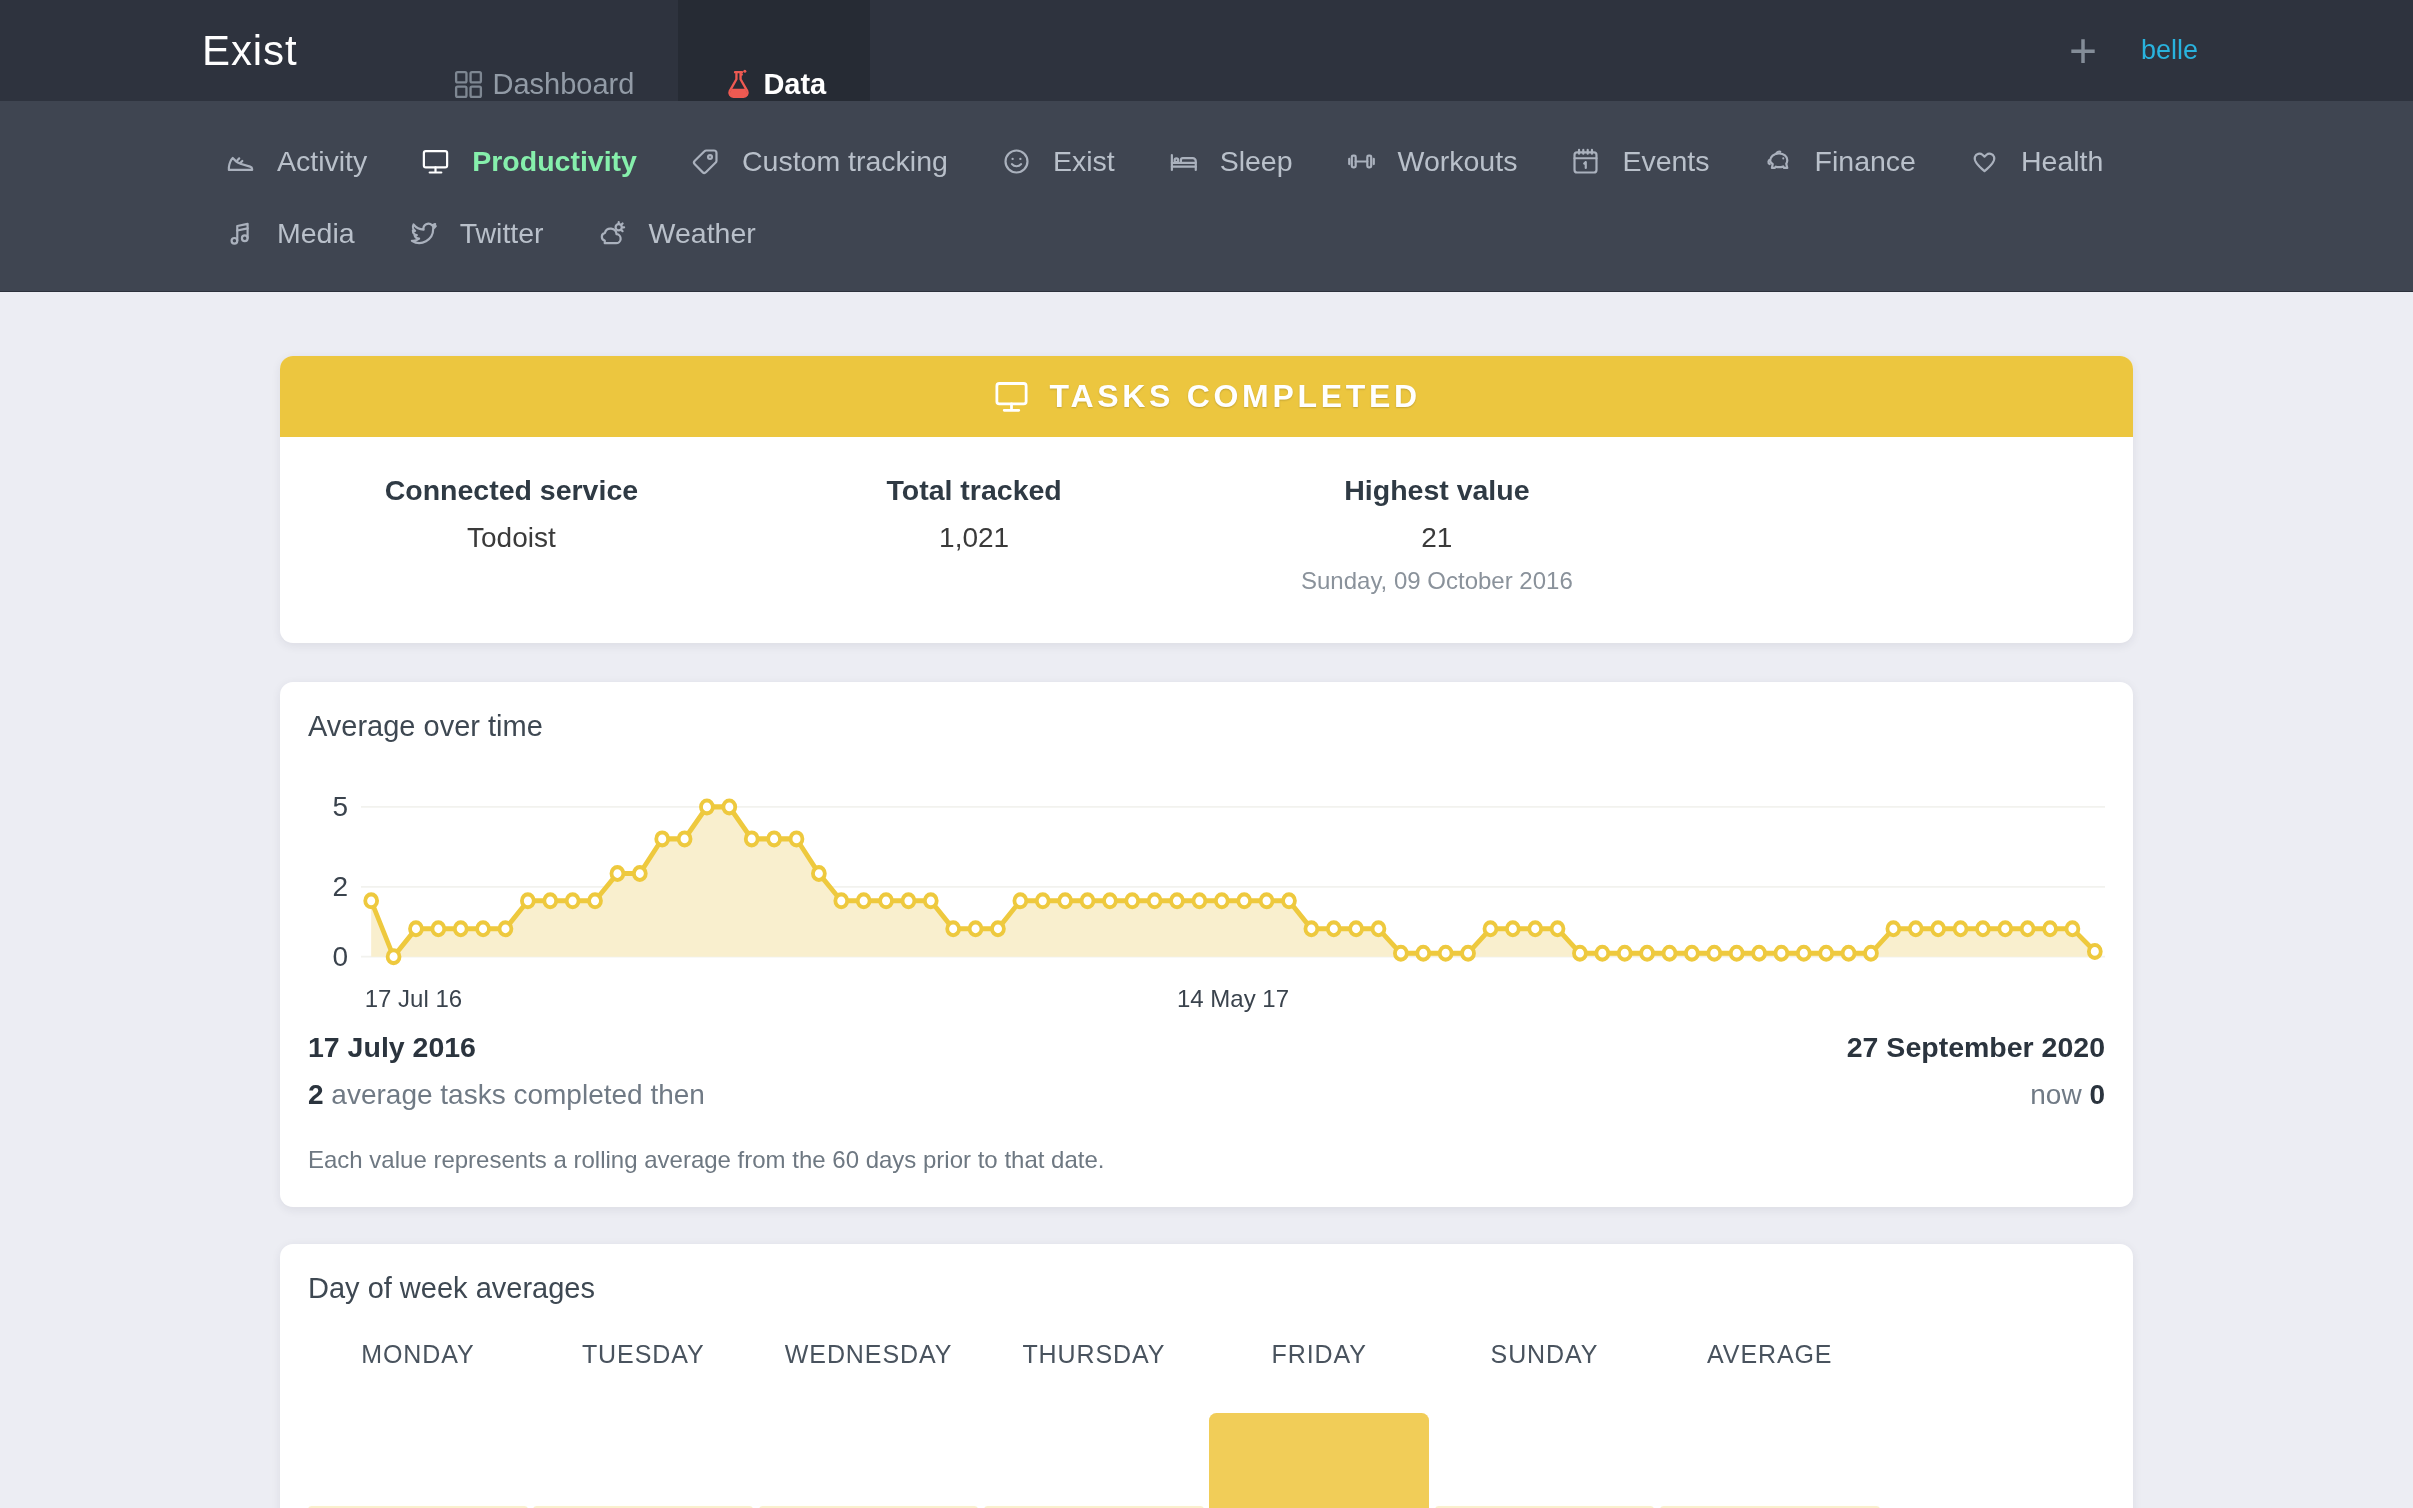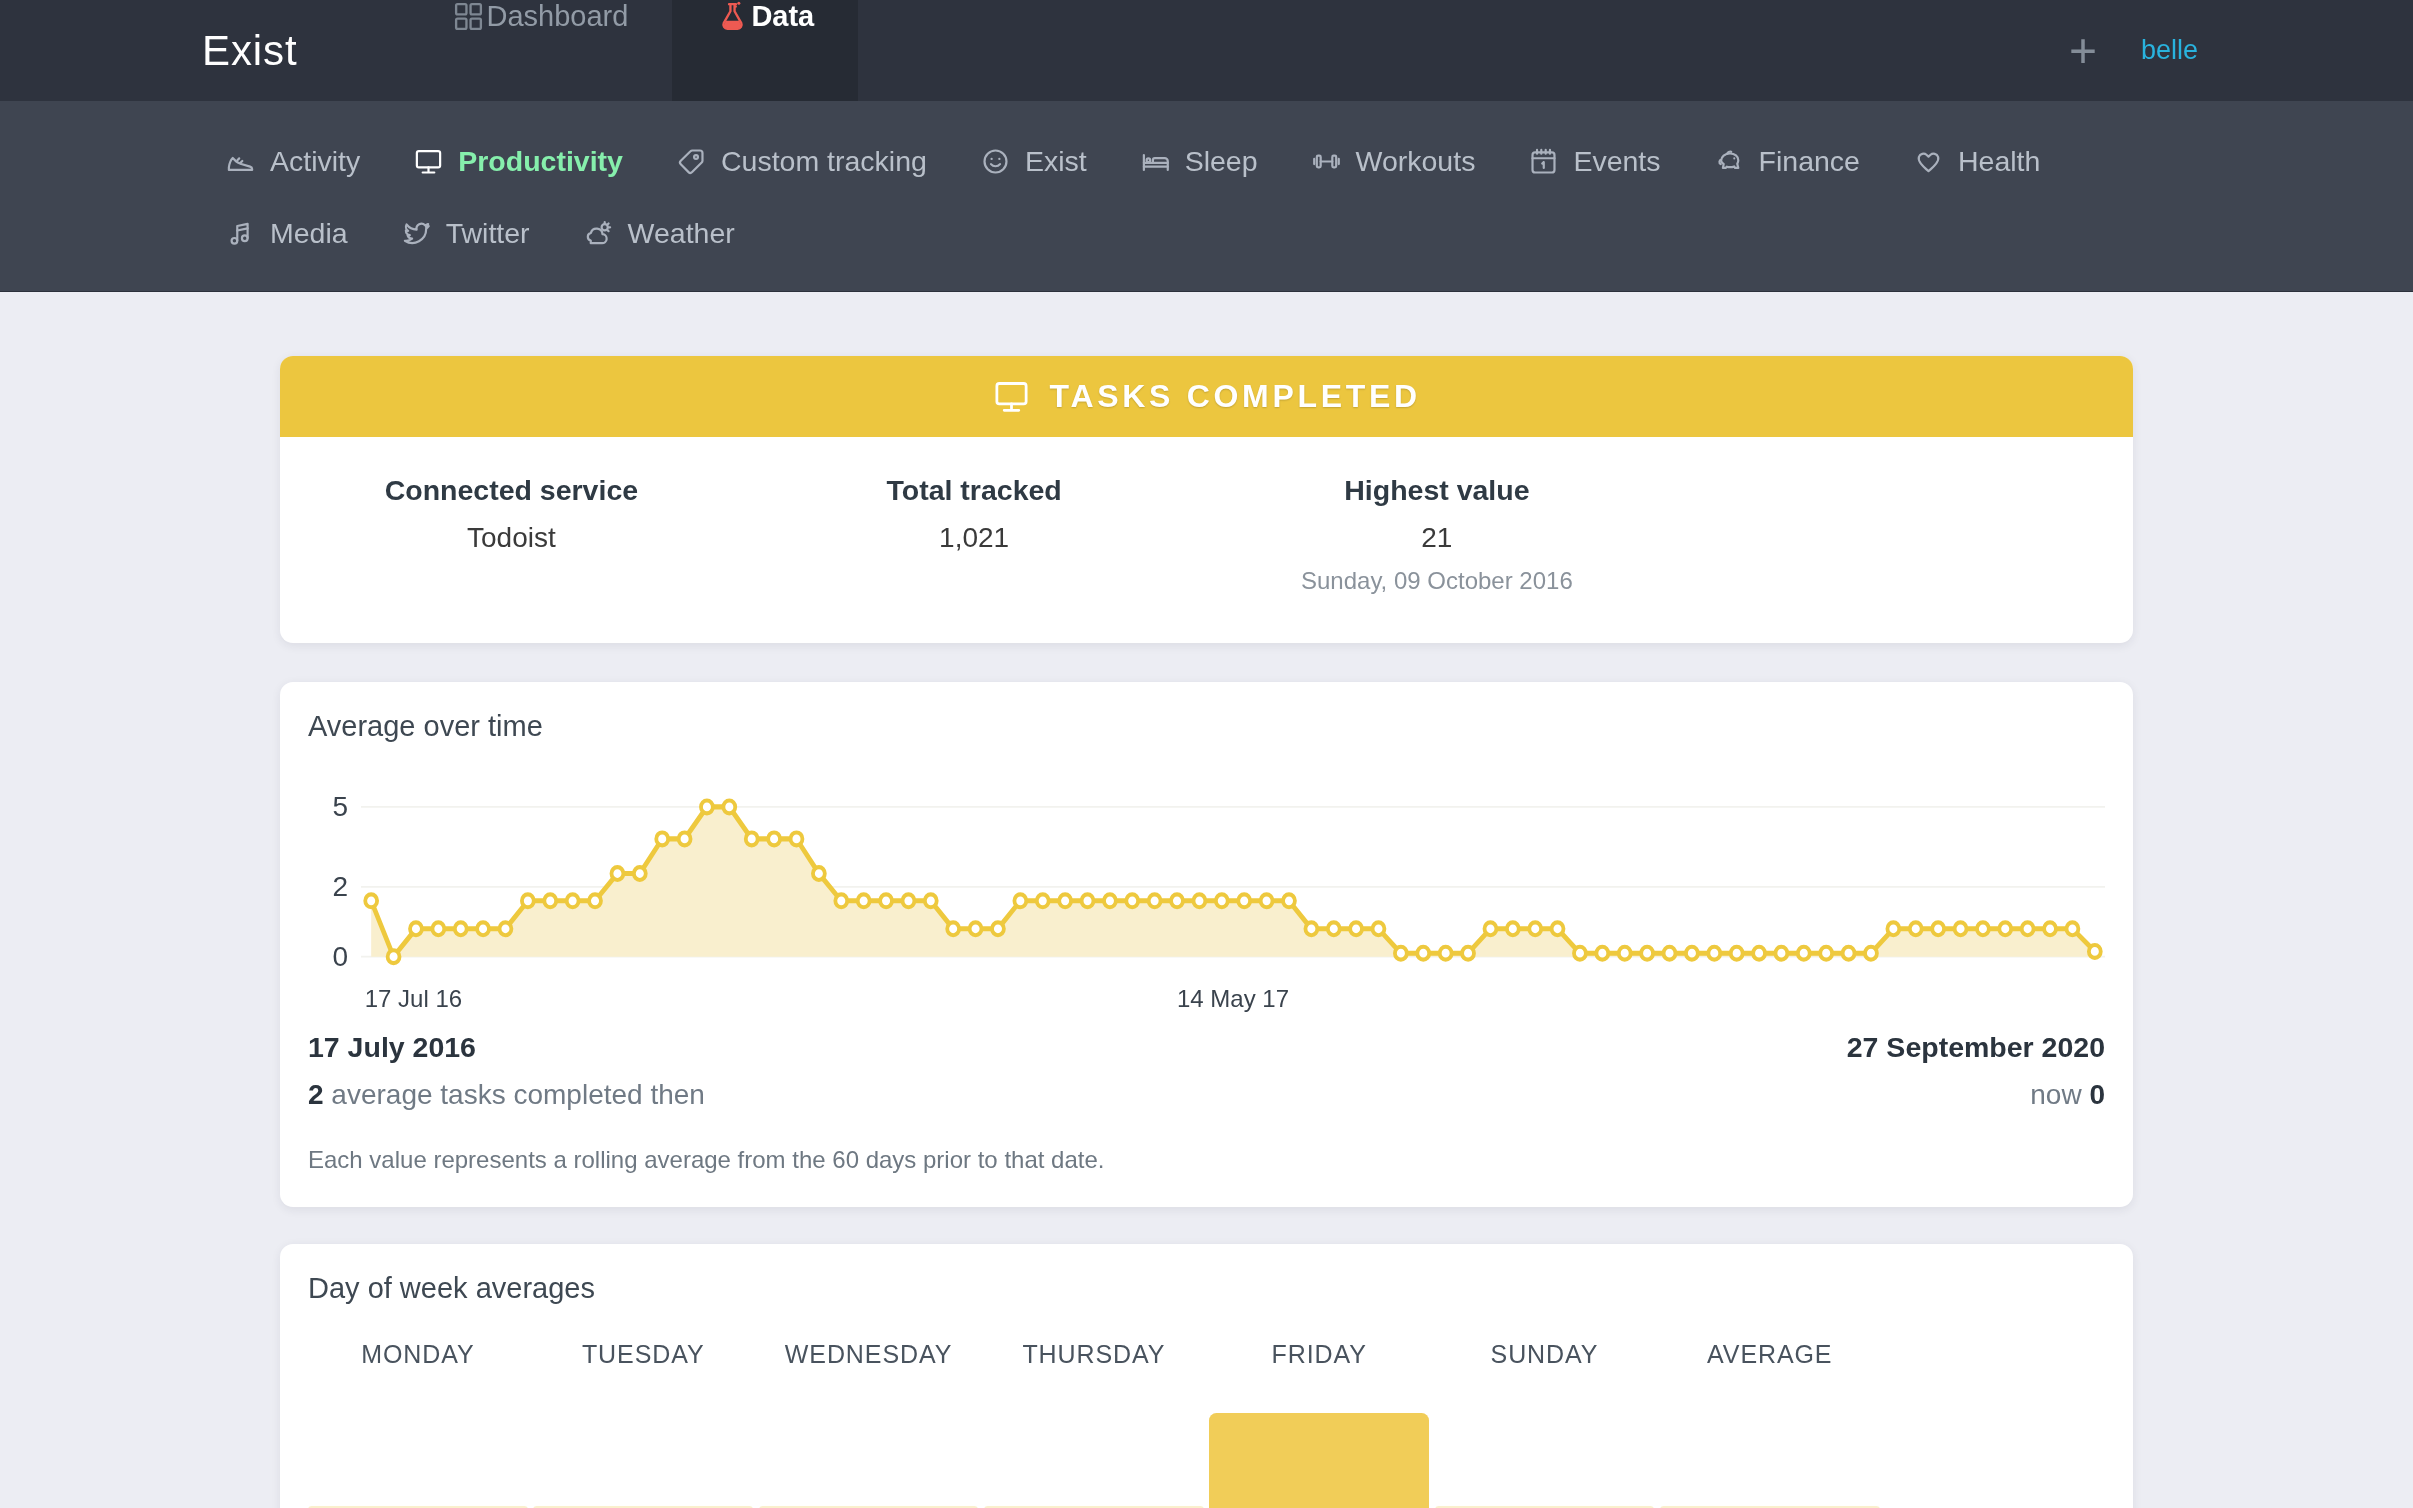--- a/index.html
+++ b/index.html
@@ -16,41 +16,41 @@
     height:101px; background:#2e333e;
     display:flex; align-items:stretch;
   }
   .logo {
     color:#fff; font-size:42px; font-weight:400; letter-spacing:0.9px;
     display:flex; align-items:center; padding-left:202px; margin-right:110px;
     cursor:pointer;
   }
   .main-nav { display:flex; align-items:stretch; }
   .main-nav-item {
-    display:flex; align-items:flex-start; gap:2px; padding:0 44px;
+    display:flex; align-items:flex-end; gap:8px; padding:0 44px;
     color:#929ba6; font-size:29px; cursor:pointer;
   }
   .main-nav-item .icon { width:33px; height:33px; color:#7e8792; }
   .main-nav-item.active { background:#262b34; color:#fff; font-weight:bold; }
   .main-nav-item.active .icon { color:#ee5a52; }
   .topbar-right {
     margin-left:auto; display:flex; align-items:center; gap:44px; padding-right:215px;
   }
   .add-btn { color:#848d98; font-size:48px; font-weight:300; line-height:1; cursor:pointer; }
   .username { font-size:27px; font-weight:normal; cursor:pointer; }
 
   
   .subnav {
     background:#3f4551; padding:31px 0 28px 225px;
     border-bottom:0.9px solid #2c313b;
   }
   .subnav-row { display:flex; align-items:center; height:59px; }
   .subnav-row + .subnav-row { margin-top:13px; }
   .subnav-item {
-    display:flex; align-items:center; gap:14px; margin-right:53px;
+    display:flex; align-items:center; gap:21px; margin-right:53px;
     color:#b9c0ca; font-size:28.5px; cursor:pointer; white-space:nowrap;
   }
   .subnav-item .icon { width:31px; height:31px; color:#aab1bd; }
   .subnav-item.active { color:#86efac; font-weight:bold; }
   .subnav-item.active .icon { color:#fff; }
 
   
   .content { padding-top:64px; }
   .card {
     width:1853px; margin:0 auto; background:#fff; border-radius:13px;

